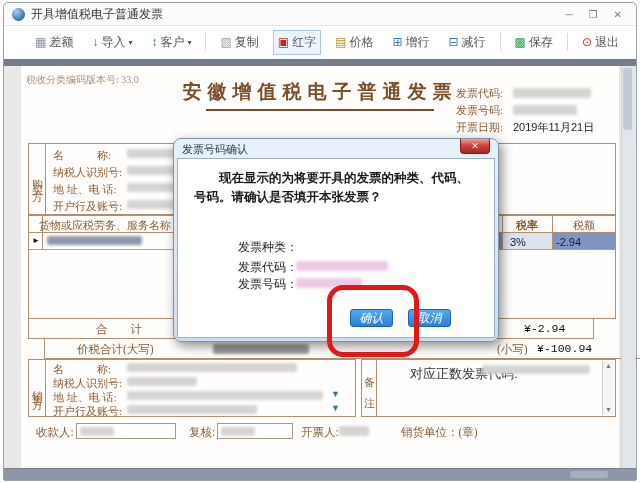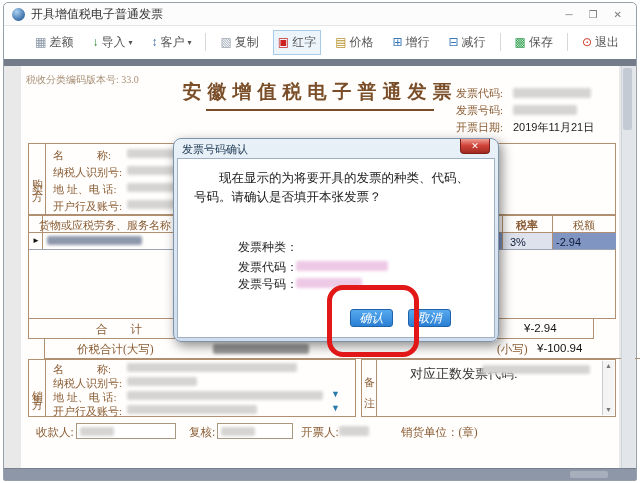--- a/index.html
+++ b/index.html
@@ -55,39 +55,39 @@
   
   .vline{position:absolute;top:0;width:1px;background:#b09070;}
   .hline{position:absolute;left:0;right:0;height:1px;background:#b09070;}
   .th{position:absolute;top:2px;font-size:11px;color:#8a5c34;}
   .cell-blue{position:absolute;top:17px;height:16px;background:#8095c2;}
   .cell-lt{position:absolute;top:17px;height:16px;background:#dde2ec;}
   .rowtxt{position:absolute;font-size:11px;color:#101c3a;font-family:"Liberation Sans",sans-serif;}
   .rowind{position:absolute;left:3px;top:20px;font-size:8px;color:#111;}
   
   .tot-label{font-size:11.5px;color:#8a5c34;white-space:pre;}
-  .tot-val{font-size:11.5px;color:#111;font-family:Liberation Sans, sans-serif;}
+  .tot-val{font-size:11.5px;color:#111;font-family:Liberation Mono, monospace;}
   
   .dd{position:absolute;font-size:9px;color:#2a7aa8;}
   
   .rscroll{position:absolute;right:1px;top:1px;bottom:1px;width:11px;background:#f4f4f4;border-left:1px solid #ccc;}
   .rscroll span{position:absolute;left:1px;width:9px;text-align:center;font-size:7px;color:#777;}
   
   .finput{position:absolute;height:16px;background:#fff;border:1px solid #a89880;box-sizing:border-box;}
   
   .dialog{position:absolute;left:173px;top:138px;width:289px;height:202px;z-index:30;
           background:linear-gradient(#e9f1f8,#cfdded);border:1px solid #7e94ad;border-radius:8px;
           box-shadow:3px 4px 12px rgba(0,0,0,.45);padding-left:35px;}
   .dtitle{position:absolute;left:8px;top:3px;font-size:11px;color:#203a55;}
   .dclose{position:absolute;right:8px;top:0;width:30px;height:15px;
           background:linear-gradient(#f0a096,#d2453c 45%,#a02a20);border:1px solid #7c1f18;border-top:none;
           border-radius:0 0 4px 4px;color:#fff;font-size:9px;text-align:center;line-height:14px;box-sizing:border-box;}
   .dclient{position:absolute;left:3px;right:3px;top:19px;bottom:3px;background:#fff;border:1px solid #9fb0c2;}
   .dmsg{position:absolute;left:16px;right:14px;top:10px;font-size:12.5px;line-height:1.55;color:#1a1a1a;
-        text-indent:2em;}
+        text-indent:2em;font-weight:bold;}
   .dlabel{position:absolute;left:60px;font-size:12px;color:#222;}
   .dtype{position:absolute;left:116px;font-size:12.5px;font-weight:bold;color:#c23cc2;}
   .dbtn{position:absolute;top:150px;width:43px;height:18px;background:linear-gradient(#55a9ee,#2b7fd4);
         border:1px solid #1e62a8;border-radius:3px;color:#fff;font-size:12px;text-align:center;line-height:16px;
         box-sizing:border-box;font-style:italic;}
   .red-annot{position:absolute;left:327px;top:285px;width:82px;height:62px;border:5px solid #e21717;
              border-radius:16px;z-index:40;}
 </style>
 </head>
 <body>

